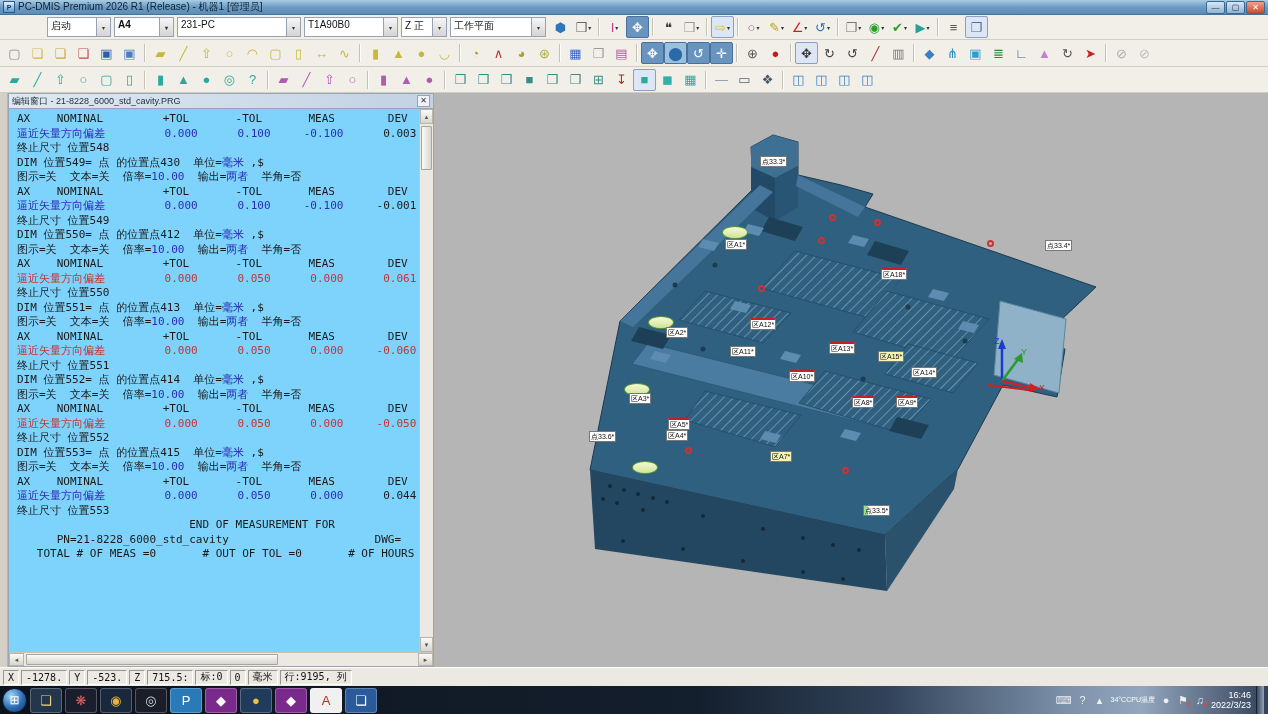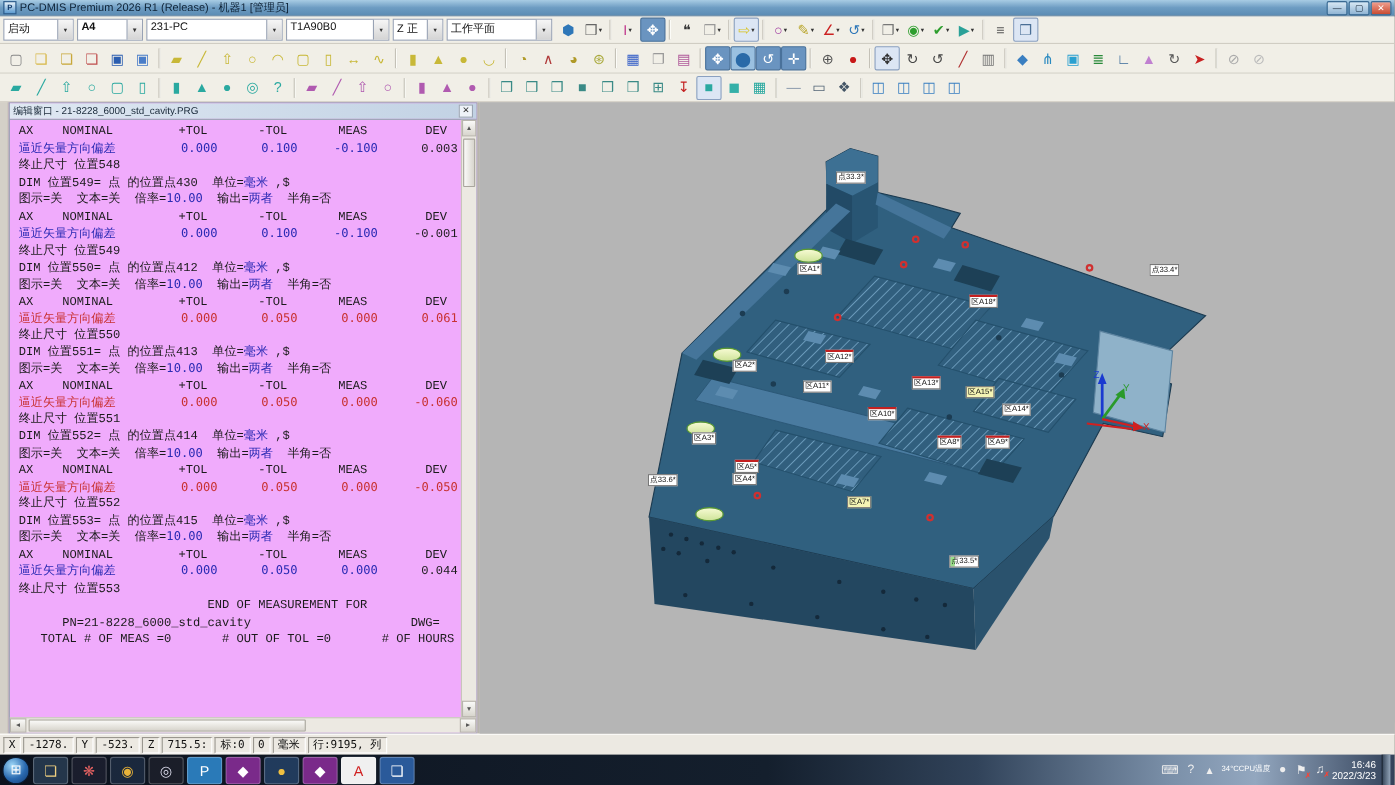--- a/index.html
+++ b/index.html
@@ -22,26 +22,26 @@
   .combo-value{padding:1px 3px 0;flex:1;color:#111;white-space:nowrap;overflow:hidden;}
   .combo-arrow{width:13px;background:linear-gradient(#f6f6f6,#d4d4d4);border-left:1px solid #98a2b4;font-size:6px;display:flex;align-items:center;justify-content:center;color:#333;}
   .tbtn{min-width:21px;height:20px;display:flex;align-items:center;justify-content:center;font-size:13px;border:1px solid transparent;border-radius:2px;position:relative;}
   .tbtn .glyph{line-height:1;}
   .tbtn.pressed{border:1px solid #8aa0c0;background:#dce6f4;}
   .tbtn .caret{font-size:6px;color:#333;margin-left:1px;}
   .sep{width:1px;height:18px;background:#c4c1b7;border-right:1px solid #fcfcf8;margin:0 3px;}
   
   .main{flex:1;display:flex;min-height:0;background:#d4d0c8;}
   .left-gutter{width:7px;background:#d4d0c8;border-right:1px solid #b8b5ad;}
-  .editor{width:424px;display:flex;flex-direction:column;background:#f0abfc;border:1px solid #9aa4b2;}
+  .editor{width:424px;display:flex;flex-direction:column;background:#7dd3fc;border:1px solid #9aa4b2;}
   .editor-title{height:14px;background:linear-gradient(90deg,#dfe8f2,#c2d2e4);font-size:9px;display:flex;align-items:center;padding:0 3px;border-bottom:1px solid #9aa4b2;color:#1a2a3a;}
   .editor-close{margin-left:auto;width:11px;height:10px;border:1px solid #9aa4b2;background:#eef2f8;font-size:8px;line-height:8px;display:flex;align-items:center;justify-content:center;color:#333;}
   .editor-body{flex:1;display:flex;min-height:0;}
   .editor-text{flex:1;font-family:"DejaVu Sans Mono",monospace;font-size:11px;line-height:14.5px;white-space:pre;padding:3px 0 0 8px;color:#1a1a1a;overflow:hidden;}
-  .c-k{color:#1a1a1a;font-family:Liberation Mono, monospace;} .c-b{color:#2b2bb4;} .c-r{color:#c83232;}
+  .c-k{color:#1a1a1a;} .c-b{color:#2b2bb4;} .c-r{color:#c83232;}
   .vscroll{width:13px;background:#ece9e2;border-left:1px solid #c8c5bb;display:flex;flex-direction:column;align-items:stretch;}
   .scroll-btn{height:13px;display:flex;align-items:center;justify-content:center;font-size:6px;color:#555;background:linear-gradient(#fafaf8,#d8d5cd);border:1px solid #b8b5ad;}
   .vthumb{height:42px;margin:2px 1px;background:linear-gradient(90deg,#fafaf8,#d8d5cd);border:1px solid #a8a59d;border-radius:1px;}
   .vfill{flex:1;}
   .hscroll{height:13px;background:#ece9e2;border-top:1px solid #c8c5bb;display:flex;align-items:stretch;}
   .scroll-btn.h{width:13px;height:auto;}
   .hthumb{width:250px;margin:1px 2px;background:linear-gradient(#fafaf8,#d8d5cd);border:1px solid #a8a59d;border-radius:1px;}
   .hfill{flex:1;}
   .splitter{width:2px;background:#b8b5ad;}
   
@@ -79,21 +79,21 @@
     <span>PC-DMIS Premium 2026 R1 (Release) - 机器1 [管理员]</span>
     <span class="win-controls">
       <span class="win-btn">—</span>
       <span class="win-btn">▢</span>
       <span class="win-btn close">✕</span>
     </span>
   </div>
 
 
   <div class="comborow">
-    <span style="display:flex;gap:3px;">
+    <span style="display:flex;gap:3px;margin-left:44px;">
         <div class="combo" style="width: 62px;">
           <span class="combo-value">启动</span>
           <span class="combo-arrow">▾</span>
         </div>
         <div class="combo" style="width: 58px; font-weight: bold;">
           <span class="combo-value">A4</span>
           <span class="combo-arrow">▾</span>
         </div>
         <div class="combo" style="width: 122px;">
           <span class="combo-value">231-PC</span>

